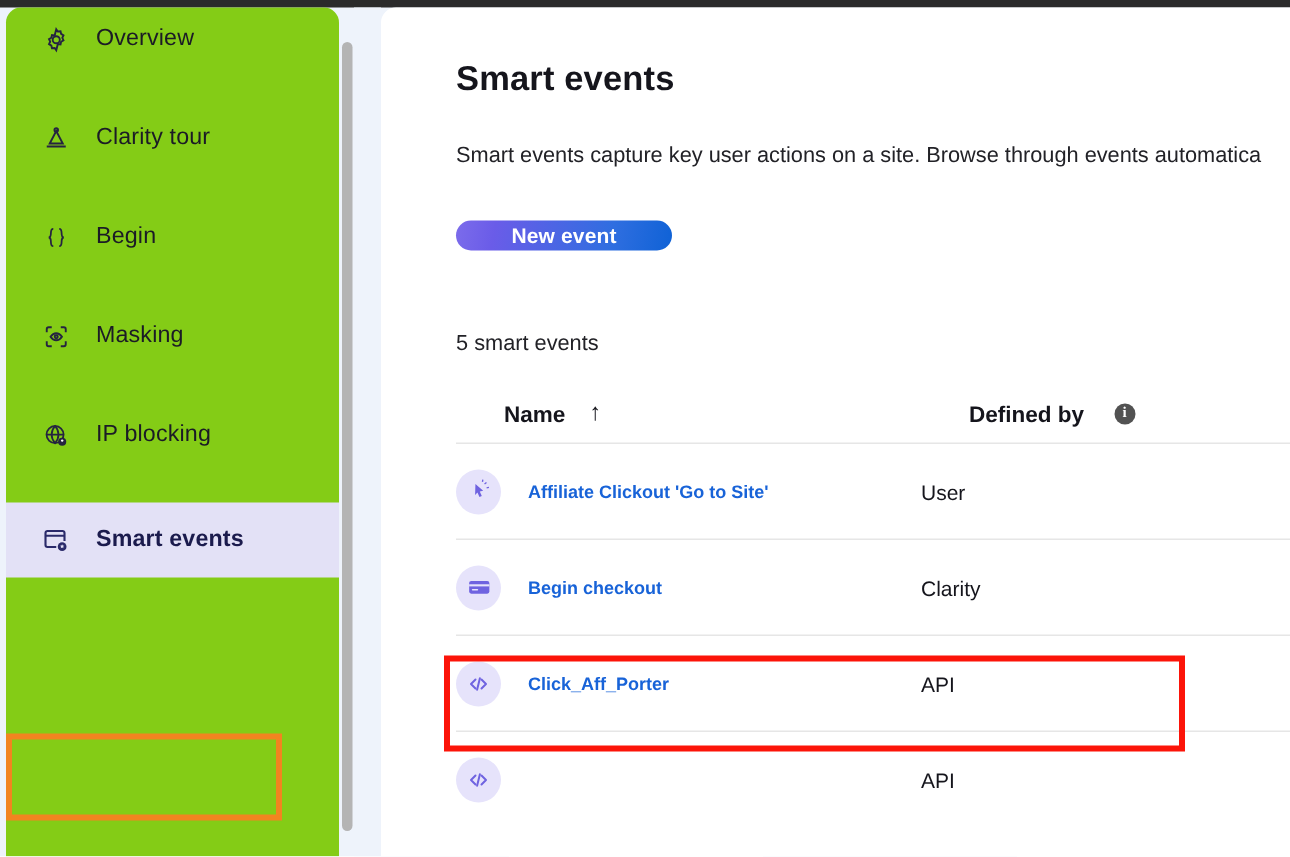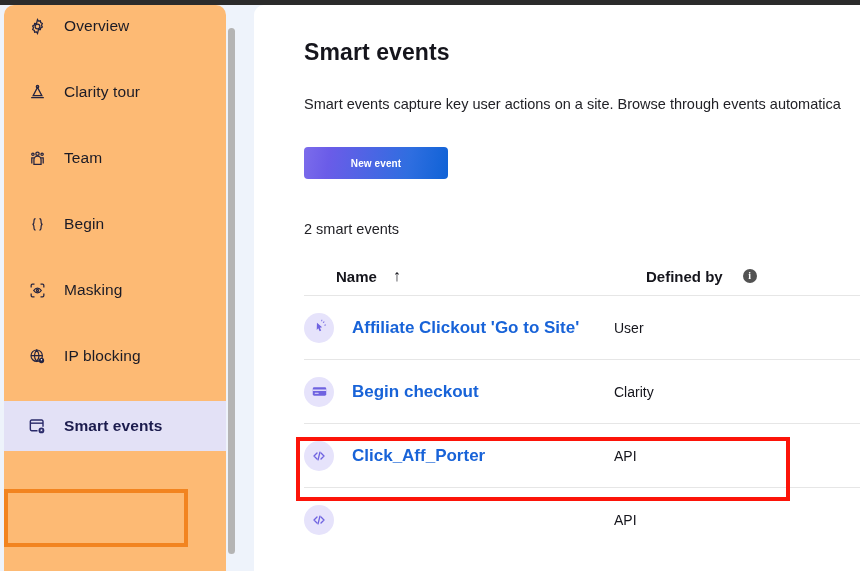--- a/index.html
+++ b/index.html
@@ -29,21 +29,21 @@
     background: #2b2b2b;
   }
 
   
   .sidebar {
     position: absolute;
     top: 5px;
     left: 4px;
     width: 222px;
     height: 566px;
-    background: #fdba74;
+    background: #84cc16;
     border-top-left-radius: 10px;
     border-top-right-radius: 10px;
     overflow: hidden;
   }
 
   .nav-list {
     position: absolute;
     top: 0; left: 0;
     width: 222px;
   }
@@ -138,27 +138,27 @@
     color: #222227;
     white-space: nowrap;
     overflow: hidden;
   }
 
   .new-event-btn {
     position: absolute;
     top: 142px;
     left: 50px;
     width: 144px;
-    height: 32px;
+    height: 20px;
     border: none;
-    border-radius: 4px;
+    border-radius: 16px;
     background: linear-gradient(100deg, #7c6ceb 0%, #6a5ce8 18%, #2f6ee0 72%, #0f62d6 100%);
     color: #ffffff;
     font-family: "Liberation Sans", sans-serif;
-    font-size: 10px;
+    font-size: 14px;
     font-weight: bold;
     cursor: pointer;
     letter-spacing: 0.1px;
   }
 
   .count-label {
     position: absolute;
     top: 216px;
     left: 50px;
     font-size: 14.5px;
@@ -246,21 +246,21 @@
     flex: 0 0 30px;
     border-radius: 50%;
     background: #e6e3fb;
     display: flex;
     align-items: center;
     justify-content: center;
     color: #6f63e0;
   }
 
   .row-link {
-    font-size: 17px;
+    font-size: 12px;
     color: #1863d8;
     font-weight: bold;
     text-decoration: none;
     cursor: pointer;
     white-space: nowrap;
   }
 
   .row-defined {
     font-size: 14px;
     color: #15151c;
@@ -311,33 +311,20 @@
         <span class="nav-icon">
           <svg width="19" height="19" viewBox="0 0 24 24" fill="none" stroke="currentColor" stroke-width="1.6">
             <path d="M12 5.5L6.5 16h11z"></path>
             <circle cx="12" cy="4.6" r="1.5"></circle>
             <path d="M4 18.5h16"></path>
           </svg>
         </span>
         <span class="nav-label">Clarity tour</span>
       </div>
 
-      <div class="nav-item" style="margin-top:24px">
-        <span class="nav-icon">
-          <svg width="19" height="19" viewBox="0 0 24 24" fill="none" stroke="currentColor" stroke-width="1.6">
-            <circle cx="12" cy="6" r="2.1"></circle>
-            <circle cx="6.2" cy="6.6" r="1.5"></circle>
-            <circle cx="17.8" cy="6.6" r="1.5"></circle>
-            <path d="M7.5 19.5v-6a4.5 4.5 0 019 0v6z"></path>
-            <path d="M7.5 11.2H4.8v7.2"></path>
-            <path d="M16.5 11.2h2.7v7.2"></path>
-          </svg>
-        </span>
-        <span class="nav-label">Team</span>
-      </div>
 
       <div class="nav-item" style="margin-top:24px">
         <span class="nav-icon">
           <svg width="19" height="19" viewBox="0 0 24 24" fill="none" stroke="currentColor" stroke-width="1.5">
             <path d="M9.5 4.5c-2 0-2 2.2-2 3.6S7 11.8 5.6 11.8c1.4 0 1.9 2.3 1.9 3.7s0 3.6 2 3.6"></path>
             <path d="M14.5 4.5c2 0 2 2.2 2 3.6s.5 3.7 1.9 3.7c-1.4 0-1.9 2.3-1.9 3.7s0 3.6-2 3.6"></path>
           </svg>
         </span>
         <span class="nav-label">Begin</span>
       </div>
@@ -384,21 +371,21 @@
   <div class="sb-scroll"></div>
   <div class="gap-col"></div>
 
   <div class="content">
 
     <div class="page-title">Smart events</div>
     <div class="page-desc">Smart events capture key user actions on a site. Browse through events automatica</div>
 
     <button class="new-event-btn">New event</button>
 
-    <div class="count-label">2 smart events</div>
+    <div class="count-label">5 smart events</div>
 
     <div class="table">
 
       <div class="t-head">
         <div class="th-name">
           <span>Name</span>
           <span class="sort-arrow">↑</span>
         </div>
         <div class="th-defined">
           <span>Defined by</span>

